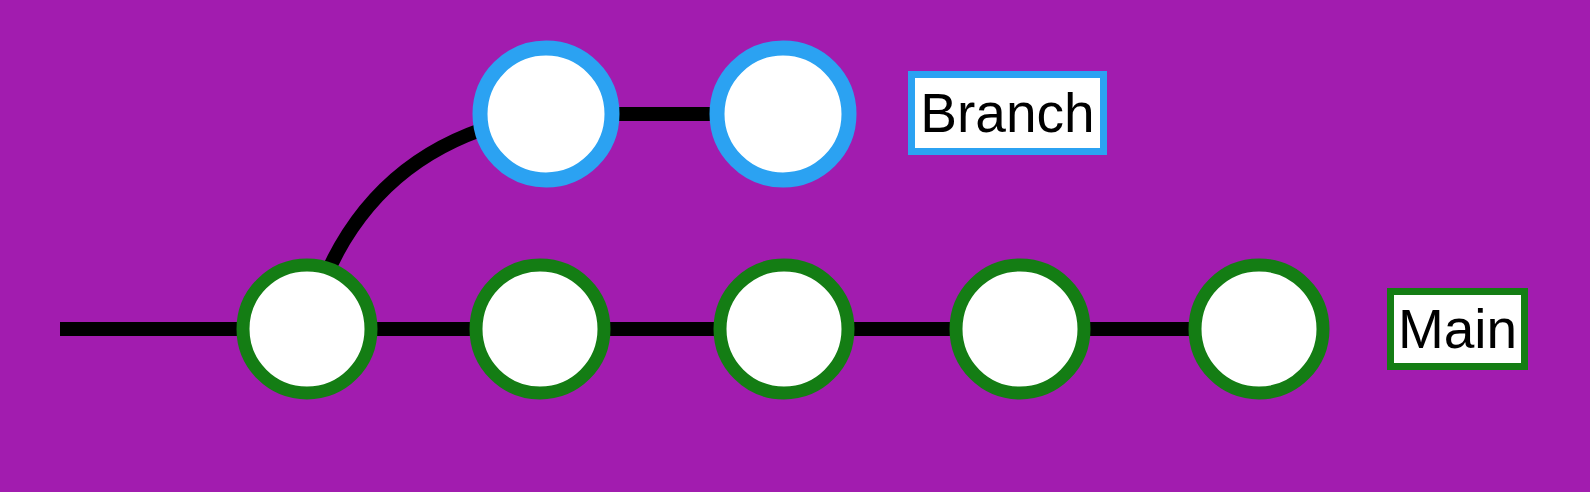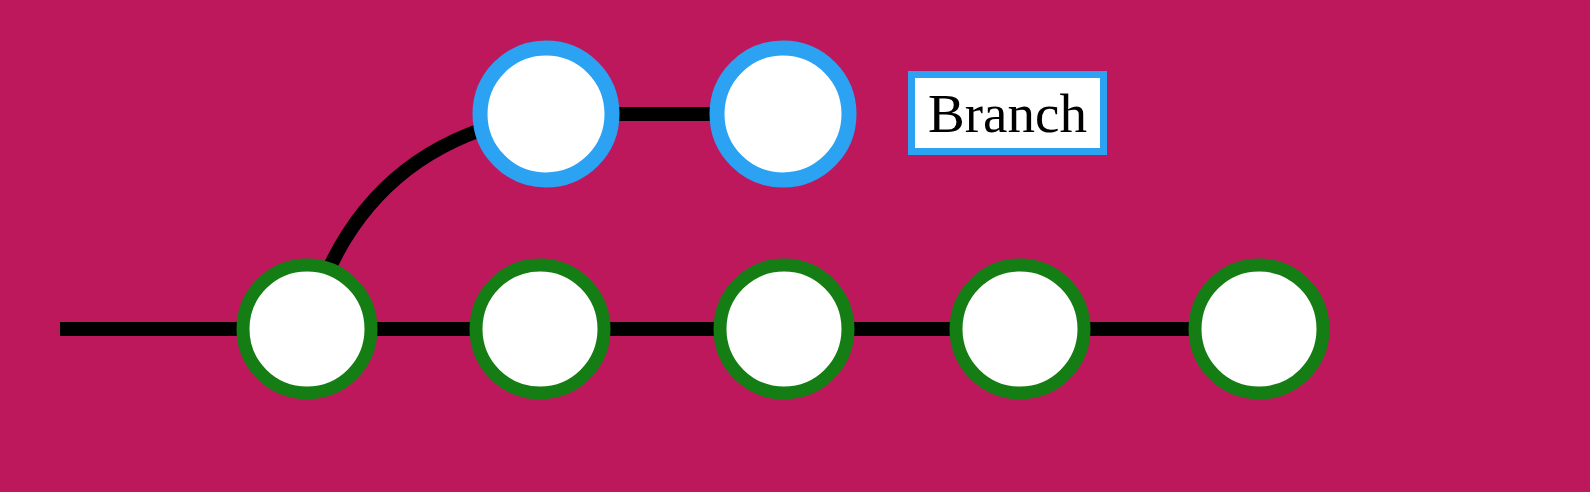--- a/index.html
+++ b/index.html
@@ -4,23 +4,23 @@
 <style>
   html, body {
     margin: 0;
     padding: 0;
     background: #ffffff;
   }
   .stage {
     position: relative;
     width: 1590px;
     height: 492px;
-    background: #be185d;
+    background: #a21caf;
     overflow: hidden;
-    font-family: Liberation Serif, serif;
+    font-family: Liberation Sans, sans-serif;
   }
   .stage svg {
     position: absolute;
     left: 0;
     top: 0;
     width: 1590px;
     height: 492px;
     display: block;
   }
   .lane-label {
@@ -51,13 +51,16 @@
       <circle cx="1020" cy="329" r="64" fill="#ffffff" stroke="#147D14" stroke-width="13"></circle>
       <circle cx="1259" cy="329" r="64" fill="#ffffff" stroke="#147D14" stroke-width="13"></circle>
       <circle cx="546" cy="114" r="66" fill="#ffffff" stroke="#2BA2F2" stroke-width="15"></circle>
       <circle cx="783" cy="114" r="66" fill="#ffffff" stroke="#2BA2F2" stroke-width="15"></circle>
     </svg>
 
   <div class="lane-label" style="left: 908px; top: 71px; width: 199px; height: 84px; border-width: 7px; border-color: rgb(43, 162, 242); color: rgb(0, 0, 0);">
     <span>Branch</span>
   </div>
 
+  <div class="lane-label" style="left: 1387px; top: 288px; width: 141px; height: 82px; border-width: 7px; border-color: rgb(20, 125, 20); color: rgb(0, 0, 0);">
+    <span>Main</span>
+  </div>
 </div>
 
 </body></html>

